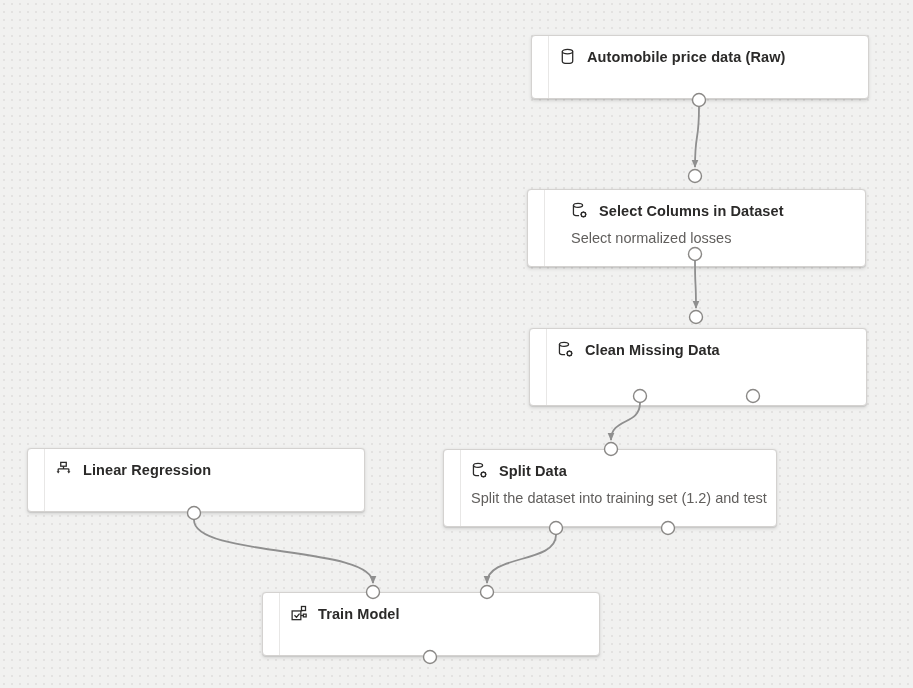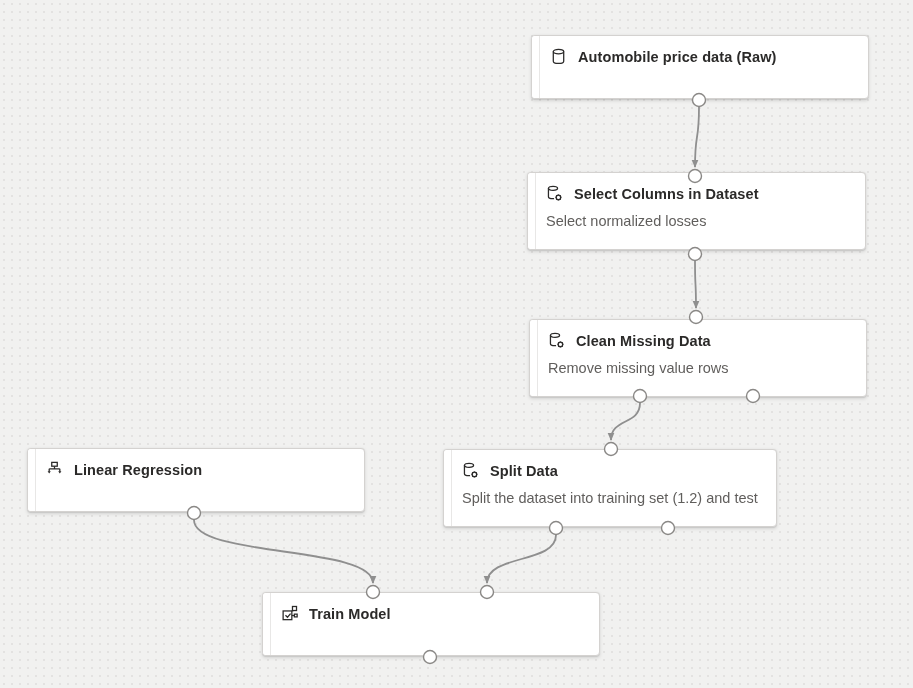--- a/index.html
+++ b/index.html
@@ -23,20 +23,21 @@
   .node {
     position: absolute;
     box-sizing: border-box;
     background: #ffffff;
     border: 1px solid #d4d2d0;
     border-radius: 4px;
     box-shadow: 0 1.6px 3.6px rgba(0,0,0,0.12), 0 0.3px 0.9px rgba(0,0,0,0.08);
     display: flex;
     z-index: 1;
     cursor: default;
+    padding-left: 9px;
   }
   .node .strip {
     width: 7px;
     flex: 0 0 7px;
     border-right: 1px solid #e8e7e6;
     border-radius: 3px 0 0 3px;
     background: #ffffff;
   }
   .node .body {
     flex: 1 1 auto;
@@ -119,38 +120,37 @@
               <path d="M2.3 3.1 V11 c0 1.05 1.95 1.9 4.3 1.9 l1 -0.02"></path>
               <circle cx="11.7" cy="11.7" r="2.1"></circle>
               <path stroke-width="1.1" d="M11.7 8.9 v1 M11.7 13.5 v1 M8.9 11.7 h1 M13.5 11.7 h1 M9.7 9.7 l0.75 0.75 M13 13 l0.75 0.75 M13.75 9.7 L13 10.45 M10.45 13 l-0.75 0.75"></path>
             </svg>
           </span>
           <span class="title">Split Data</span>
         </div>
         <div class="sub">Split the dataset into training set (1.2) and test</div>
       </div>
     </div>
-    <div class="node" style="left: 529px; top: 319px; width: 338px; height: 78px;">
+    <div class="node" style="left: 529px; top: 328px; width: 338px; height: 78px;">
       <div class="strip"></div>
       <div class="body">
         <div class="hdr">
           <span class="icon">
             <svg width="17" height="17" viewBox="0 0 16 16" fill="none" stroke="#2b2a29" stroke-width="1.2">
               <ellipse cx="6.6" cy="3.1" rx="4.3" ry="1.9"></ellipse>
               <path d="M2.3 3.1 V11 c0 1.05 1.95 1.9 4.3 1.9 l1 -0.02"></path>
               <circle cx="11.7" cy="11.7" r="2.1"></circle>
               <path stroke-width="1.1" d="M11.7 8.9 v1 M11.7 13.5 v1 M8.9 11.7 h1 M13.5 11.7 h1 M9.7 9.7 l0.75 0.75 M13 13 l0.75 0.75 M13.75 9.7 L13 10.45 M10.45 13 l-0.75 0.75"></path>
             </svg>
           </span>
           <span class="title">Clean Missing Data</span>
         </div>
-        <div class="sub">Remove missing value rows</div>
-      </div>
-    </div>
-    <div class="node" style="left: 527px; top: 172px; width: 339px; height: 78px;">
+      </div>
+    </div>
+    <div class="node" style="left: 527px; top: 189px; width: 339px; height: 78px; gap: 16px;">
       <div class="strip"></div>
       <div class="body">
         <div class="hdr">
           <span class="icon">
             <svg width="17" height="17" viewBox="0 0 16 16" fill="none" stroke="#2b2a29" stroke-width="1.2">
               <ellipse cx="6.6" cy="3.1" rx="4.3" ry="1.9"></ellipse>
               <path d="M2.3 3.1 V11 c0 1.05 1.95 1.9 4.3 1.9 l1 -0.02"></path>
               <circle cx="11.7" cy="11.7" r="2.1"></circle>
               <path stroke-width="1.1" d="M11.7 8.9 v1 M11.7 13.5 v1 M8.9 11.7 h1 M13.5 11.7 h1 M9.7 9.7 l0.75 0.75 M13 13 l0.75 0.75 M13.75 9.7 L13 10.45 M10.45 13 l-0.75 0.75"></path>
             </svg>

